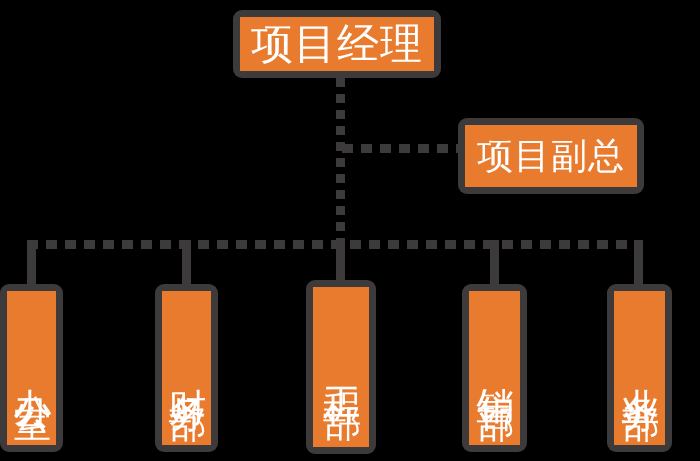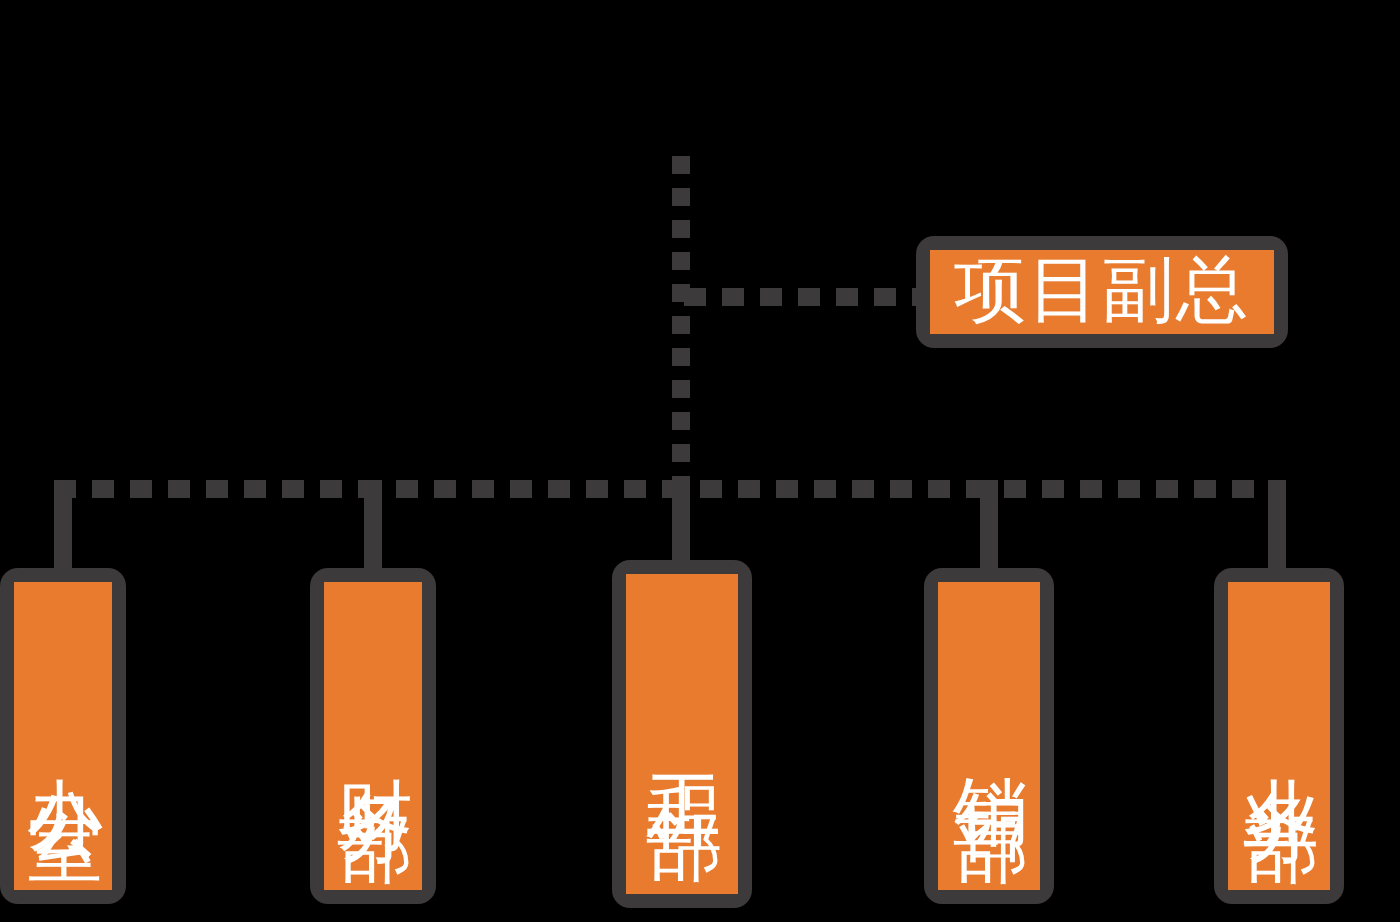--- a/index.html
+++ b/index.html
@@ -91,22 +91,27 @@
   <div class="conn conn-h" style="left:342px; top:144px; width:118px; height:9px;"></div>
 
   <div class="conn conn-h" style="left:27px; top:240px; width:615px; height:9px;"></div>
 
   <div class="conn conn-solid" style="left:27px; top:240px; width:9px; height:48px;"></div>
   <div class="conn conn-solid" style="left:182px; top:240px; width:9px; height:48px;"></div>
   <div class="conn conn-solid" style="left:336px; top:240px; width:9px; height:48px;"></div>
   <div class="conn conn-solid" style="left:490px; top:240px; width:9px; height:48px;"></div>
   <div class="conn conn-solid" style="left:634px; top:240px; width:9px; height:48px;"></div>
 
+  <div class="node node-h" id="node-pm" style="left:233px; top:10px; width:208px; height:68px;">
+    <div class="node-inner">
+      <span class="node-label">项目经理</span>
+    </div>
+  </div>
 
-  <div class="node node-h" id="node-vp" style="left:458px; top:118px; width:186px; height:56px;">
+  <div class="node node-h" id="node-vp" style="left:458px; top:118px; width:186px; height:76px;">
     <div class="node-inner">
       <span class="node-label">项目副总</span>
     </div>
   </div>
 
   <div class="node node-v" style="left:0px; top:284px; width:63px; height:168px;">
     <div class="node-inner">
       <span class="node-label">办公室</span>
     </div>
   </div>

